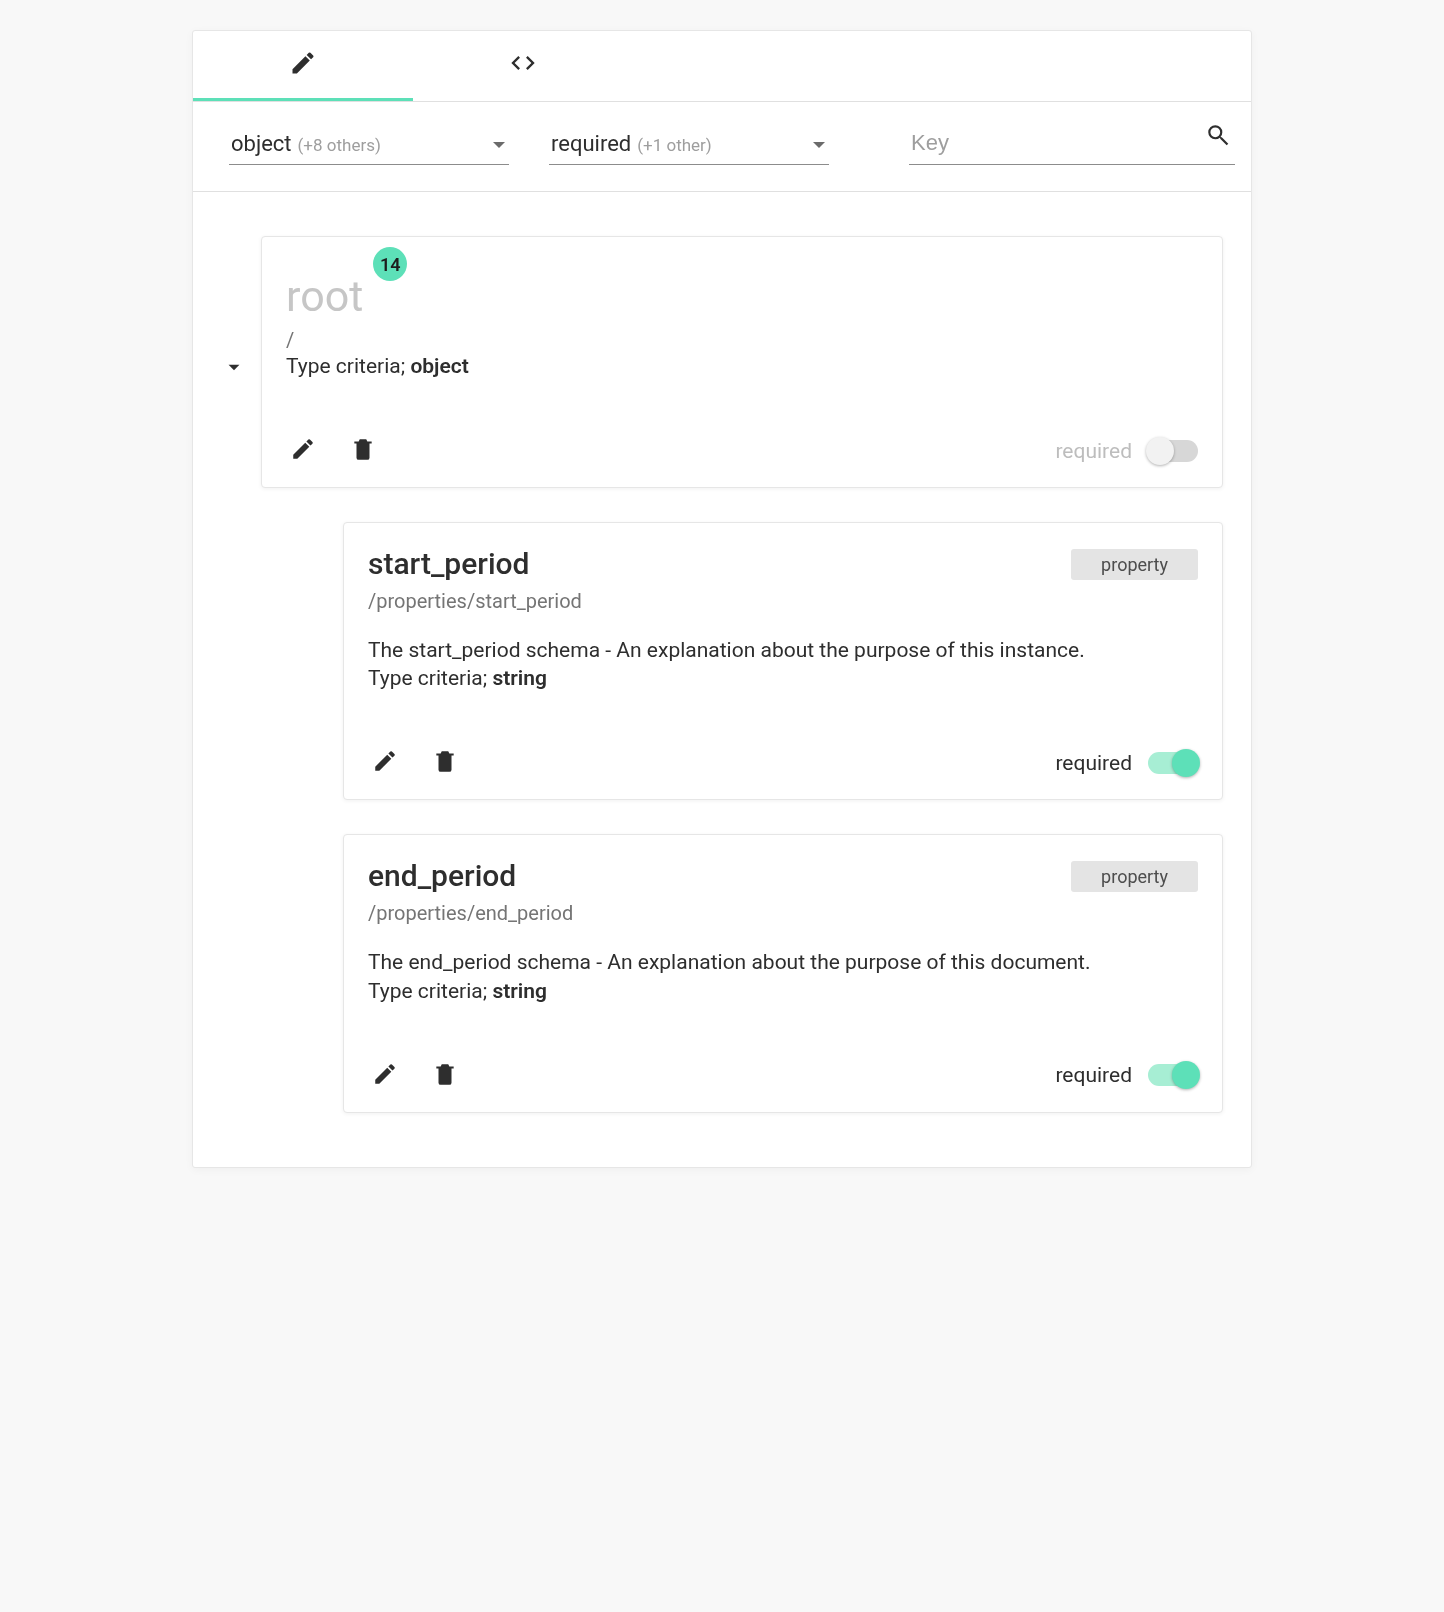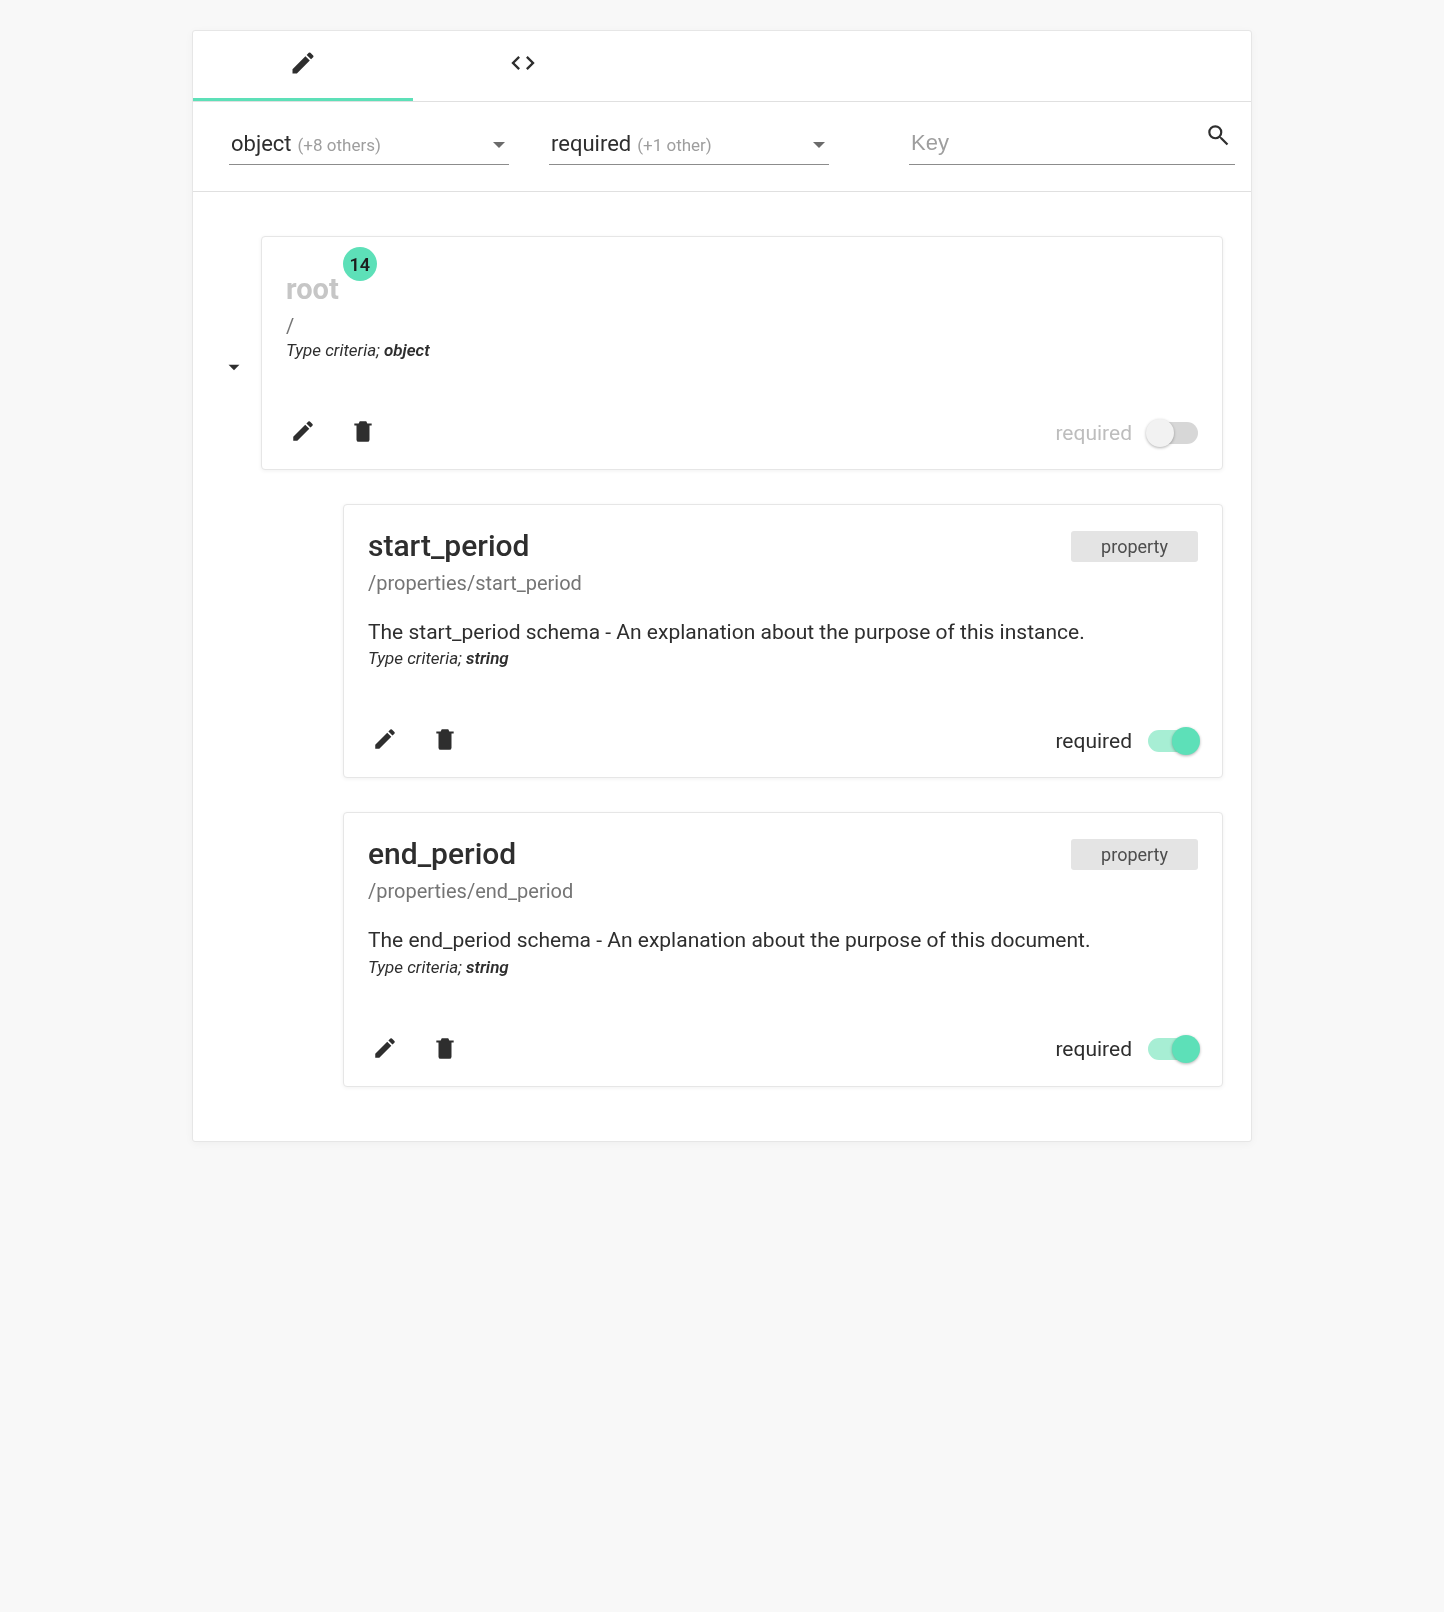--- a/index.html
+++ b/index.html
@@ -152,24 +152,24 @@
     margin-bottom: 34px;
   }
 
   .card-head {
     display: flex;
     align-items: flex-start;
     justify-content: space-between;
   }
   .title-wrap { position: relative; display: inline-block; }
   .root-title {
-    font-size: 29px;
-    font-weight: 700;
+    font-size: 43px;
+    font-weight: 400;
     color: #c6c6c6;
-    margin: 18px 10px 0 0;
+    margin: 18px 16px 0 0;
     line-height: 1;
   }
   .node-title {
     font-size: 30px;
     font-weight: 500;
     color: var(--text-dark);
     margin: 6px 0 0 0;
     line-height: 1;
   }
   .badge-count {
@@ -200,23 +200,22 @@
     font-size: 20px;
     margin-top: 10px;
   }
   .desc {
     font-size: 21px;
     color: var(--text-dark);
     margin-top: 24px;
     line-height: 1.3;
   }
   .type-line {
-    font-size: 17px;
+    font-size: 21px;
     margin-top: 2px;
-    font-style: italic;
   }
   .type-line .label { color: var(--text-dark); }
   .type-line .value { font-weight: 600; }
 
   .card-actions {
     display: flex;
     align-items: center;
     justify-content: space-between;
     margin-top: 54px;
   }

